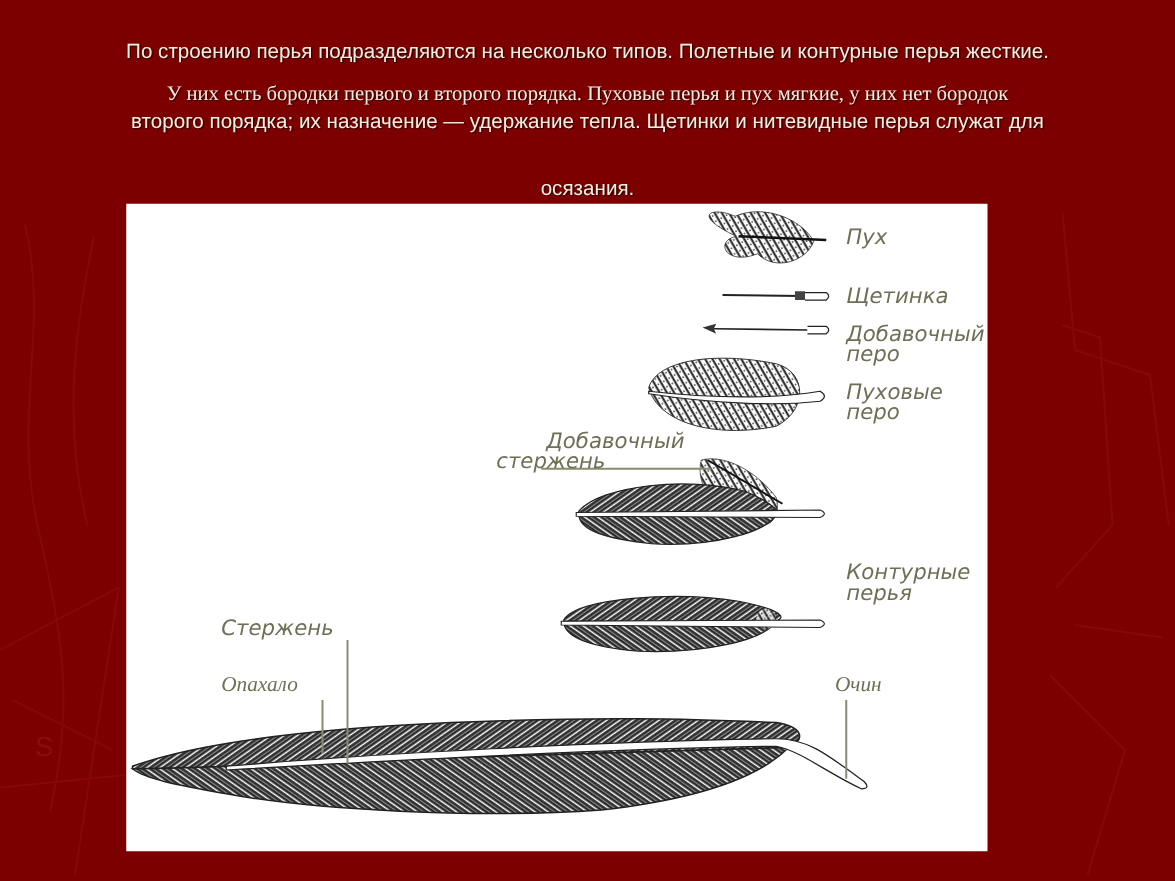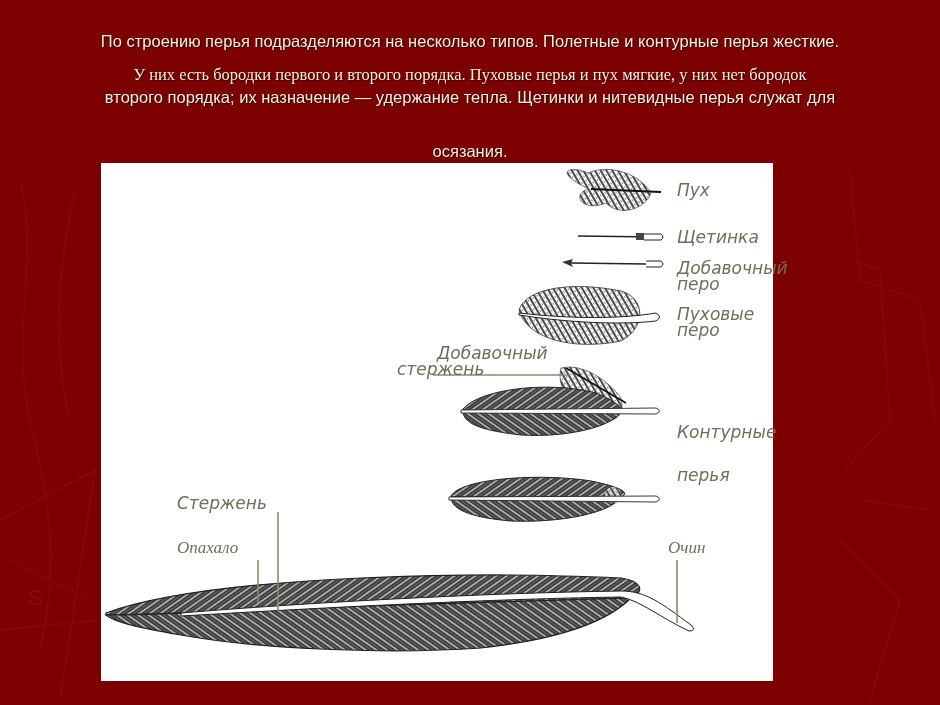--- a/index.html
+++ b/index.html
@@ -17,20 +17,21 @@
       letter-spacing: 0px;
       margin-top: 15px;
     }
     #line1 { top: 17px; }
     #line2 { top: 50px; font-family: Liberation Serif, serif; }
     #line3 { top: 73px; }
     #line4 { top: 127px; }
     .figure {
       position: absolute; left: 101px; top: 163px; width: 672px; height: 518px;
       background: #ffffff;
+      padding-left: 17px;
     }
     .figure svg { position: absolute; left: 0; top: 0; }
     .label {
       position: absolute; color: #6f6f57; font-style: italic; font-size: 17px;
       font-family: "DejaVu Sans", sans-serif; line-height: 16px; white-space: nowrap;
     }
   </style>
 </head>
 <body>
 
@@ -126,18 +127,18 @@
   </svg>
 
   <div class="label" style="left:576px; top:19px;">Пух</div>
   <div class="label" style="left:576px; top:66px;">Щетинка</div>
   <div class="label" style="left:576px; top:97px;">Добавочный</div>
   <div class="label" style="left:576px; top:113px;">перо</div>
   <div class="label" style="left:576px; top:143px;">Пуховые</div>
   <div class="label" style="left:576px; top:159px;">перо</div>
   <div class="label" style="left:296px; top:182px;margin-left:40px;">Добавочный</div>
   <div class="label" style="left:296px; top:198px;">стержень</div>
-  <div class="label" style="left:576px; top:261px;">Контурные</div>
+  <div class="label" style="left:576px; top:287px;">Контурные</div>
   <div class="label" style="left:576px; top:274px;margin-top:30px;">перья</div>
   <div class="label" style="left:76px; top:332px;">Стержень</div>
   <div class="label" style="left:76px; top:377px;font-family:Liberation Serif, serif;">Опахало</div>
   <div class="label" style="left:567px; top:377px;font-family:Liberation Serif, serif;">Очин</div>
 </div>
 
 </body></html>

